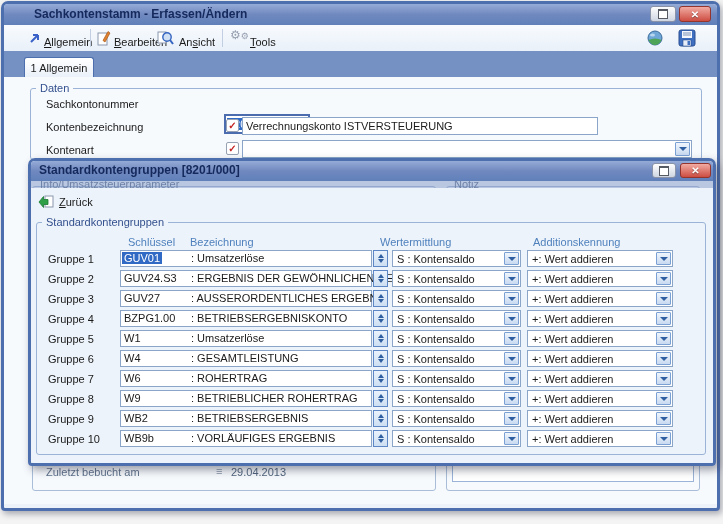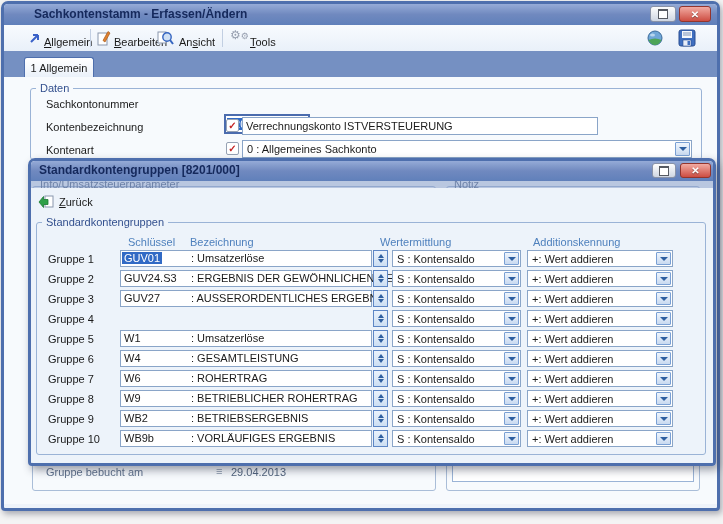--- a/index.html
+++ b/index.html
@@ -171,33 +171,32 @@
 
   <span class="abs fld-label" style="left:46px;top:121px;">Kontenbezeichnung</span>
   <div class="abs checkicon" style="left:226px;top:119px;"><span>✓</span></div>
   <div class="abs txt-input" style="left:242px;top:117px;width:356px;height:18px;">
     <span>Verrechnungskonto ISTVERSTEUERUNG</span>
   </div>
 
   <span class="abs fld-label" style="left:46px;top:144px;">Kontenart</span>
   <div class="abs checkicon" style="left:226px;top:142px;"><span>✓</span></div>
   <div class="abs combo" style="left:242px;top:140px;width:450px;height:18px;">
-    <span class="txt">0 : Allgemeines Sachkonto</span>
     <span class="ddbtn">
         <span class="tri-down"></span>
       </span>
   </div>
 
   <div class="abs dim-border" style="left:32px;top:186px;width:404px;height:305px;"></div>
   <span class="abs dim-label" style="left:40px;top:178px;">Info/Umsatzsteuerparameter</span>
   <div class="abs dim-border" style="left:446px;top:186px;width:254px;height:305px;"></div>
   <span class="abs dim-label" style="left:454px;top:178px;">Notiz</span>
   <div class="abs" style="left:452px;top:196px;width:242px;height:286px;background:#fff;border:1px solid #9ab3d6;box-sizing:border-box;"></div>
 
-  <span class="abs dim-label" style="left:46px;top:466px;">Gruppe bebucht am</span>
+  <span class="abs dim-label" style="left:46px;top:466px;">Zuletzt bebucht am</span>
   <span class="abs" style="left:216px;top:465px;font-size:11px;color:#8494a8;">≡</span>
   <span class="abs" style="left:231px;top:466px;font-size:11px;color:#52647e;">29.04.2013</span>
 </div>
 
 <div class="win-layer" style="z-index:10;">
   <div class="abs dlg-frame"></div>
   <div class="abs dlg-client"></div>
   <div class="abs dlg-strip"></div>
   <div class="abs dlg-titlebar">
     <span class="ttl" style="position:absolute;left:8px;top:2px;font-size:12px;font-weight:bold;color:#15295c;">Standardkontengruppen [8201/000]</span>
@@ -295,20 +294,24 @@
     <div class="dd dd2">
       <span class="txt">+: Wert addieren</span>
       <span class="ddbtn">
             <span class="tri-down"></span>
           </span>
     </div>
   </div>
 
   <div class="grid-row" style="top: 310px;">
     <span class="row-label">Gruppe 4</span>
+    <div class="key-field">
+      <span class="key">BZPG1.00</span>
+      <span class="desc">: BETRIEBSERGEBNISKONTO</span>
+    </div>
     <div class="spinner">
       <span class="tri-up"></span>
       <span class="tri-down"></span>
     </div>
     <div class="dd dd1">
       <span class="txt">S : Kontensaldo</span>
       <span class="ddbtn">
             <span class="tri-down"></span>
           </span>
     </div>

